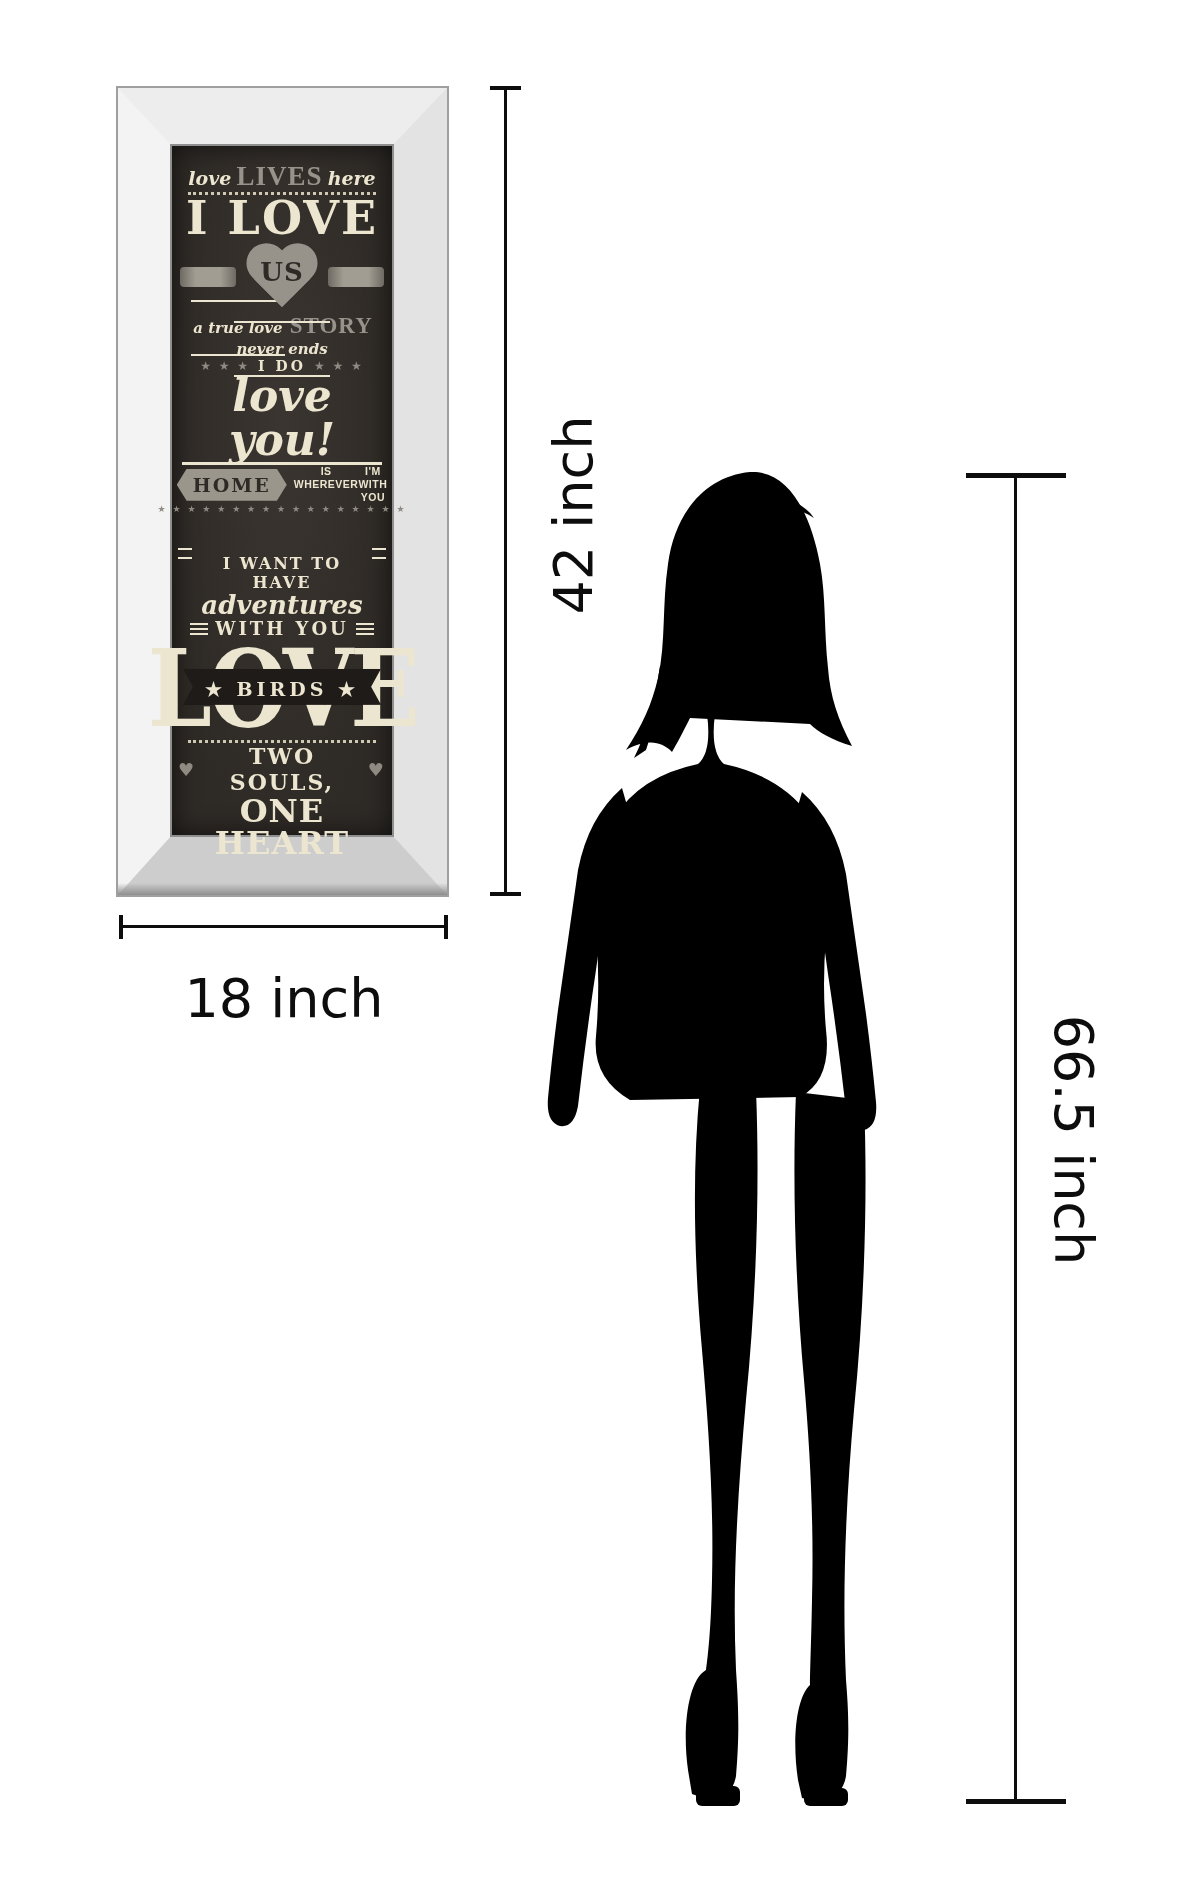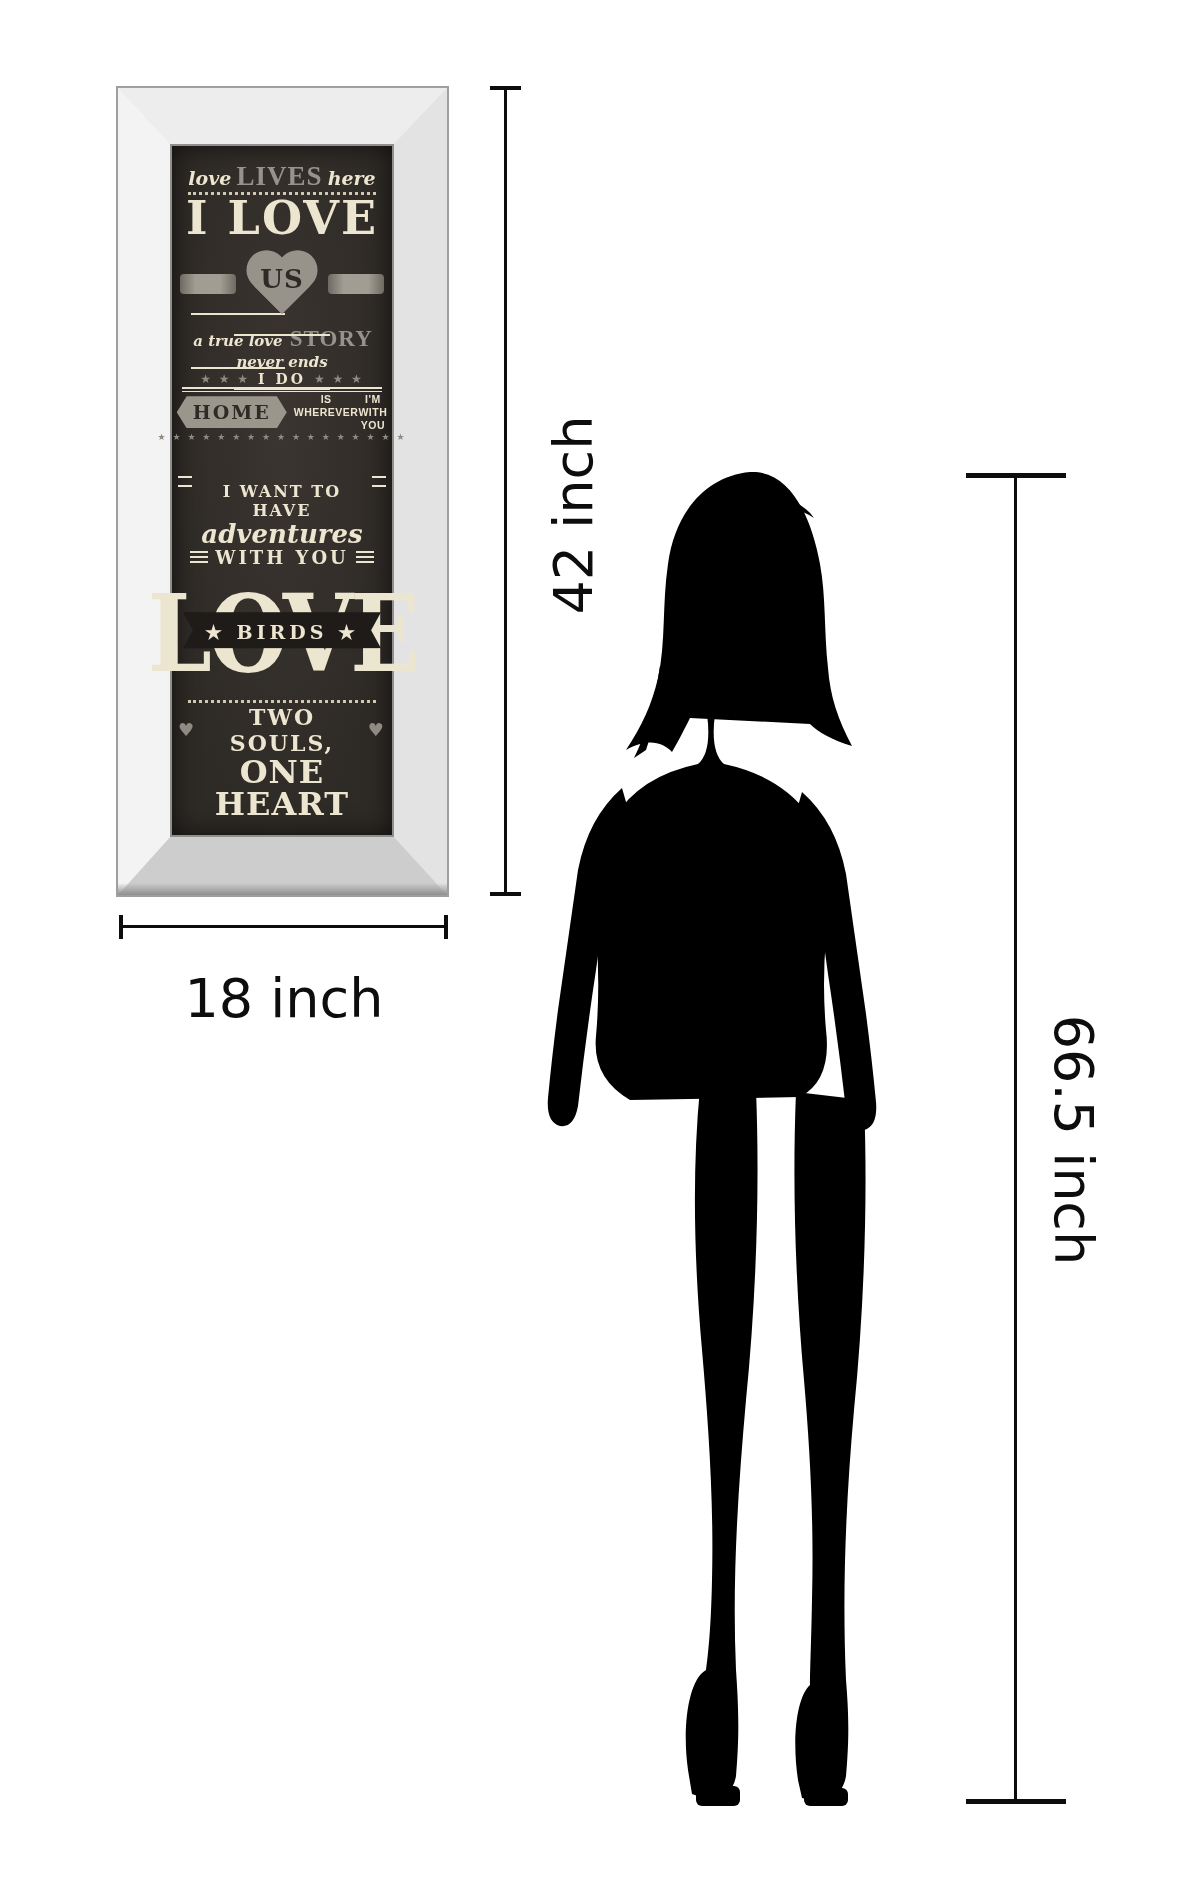--- a/index.html
+++ b/index.html
@@ -114,20 +114,21 @@
         <span class="big-gray grayink">STORY</span>
         <span class="script cream">never ends</span>
       </div>
 
       <div class="r5">
         <span class="stars3">★ ★ ★</span>
         <span class="ido cream">I DO</span>
         <span class="stars3">★ ★ ★</span>
       </div>
 
+      <div class="loveyou cream">love you!</div>
 
       <div class="dbl-hr"></div>
 
       <div class="home-row">
         <span class="home-ribbon">HOME</span>
         <span class="home-right">
           <span>IS WHEREVER</span>
           <span>I'M WITH YOU</span>
         </span>
       </div>

